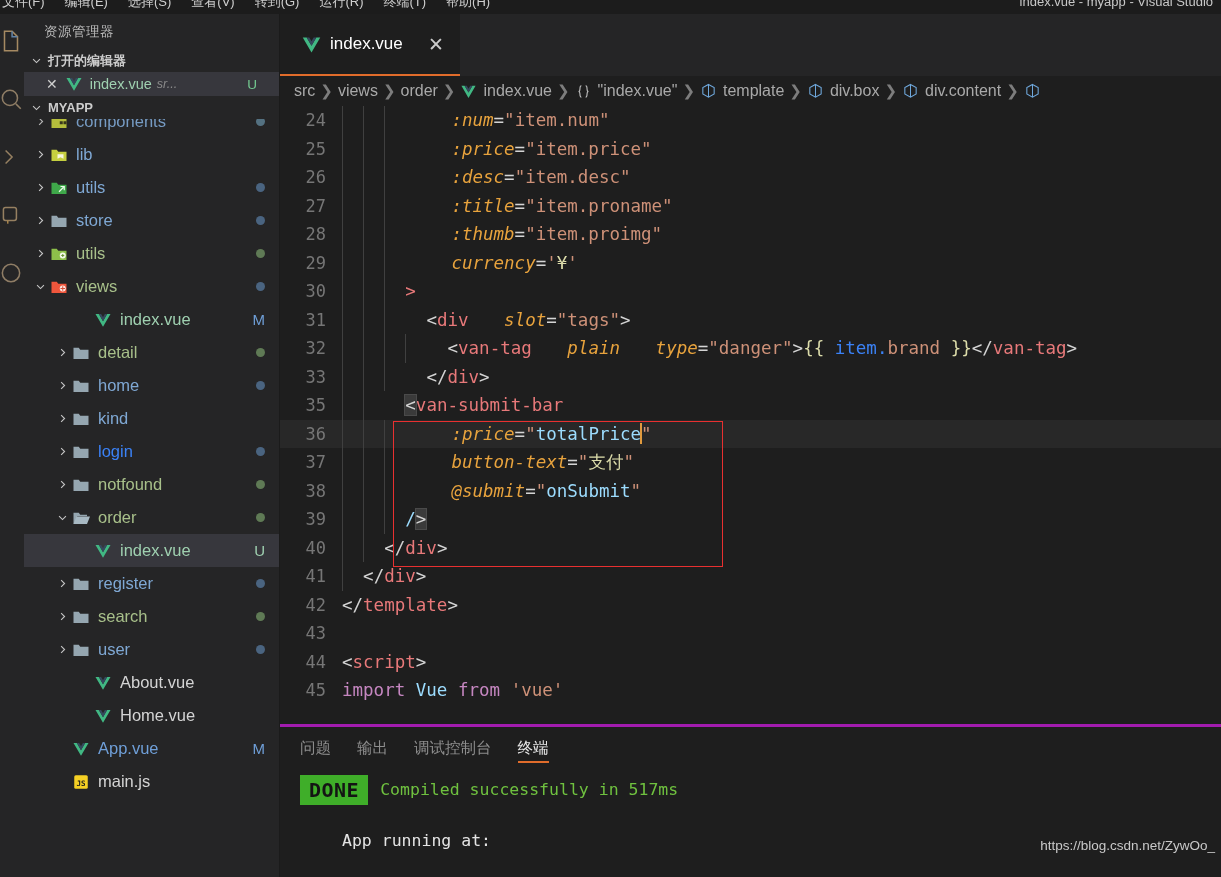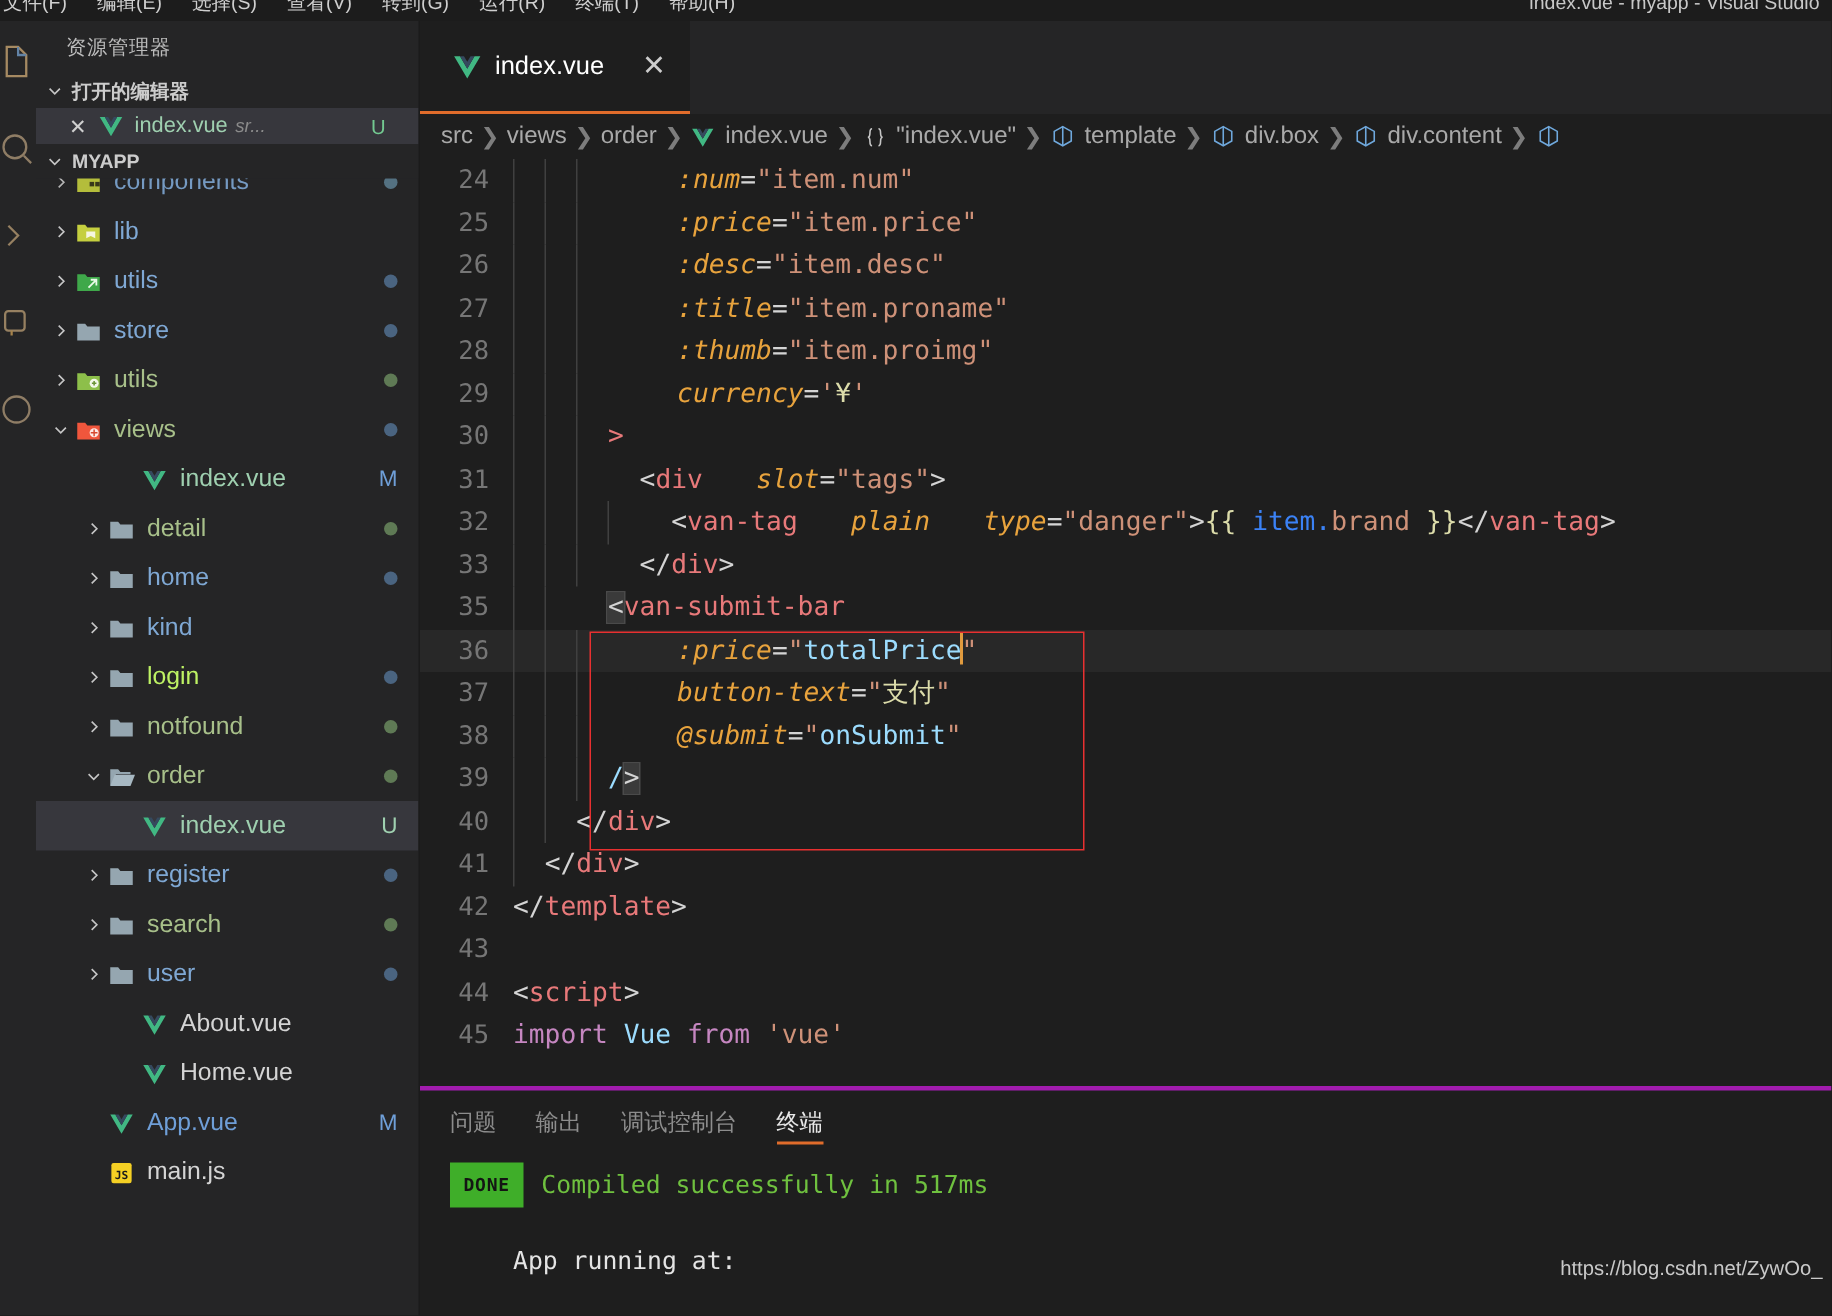--- a/index.html
+++ b/index.html
@@ -182,21 +182,21 @@
     height: 2px; background: #e06c2b;
   }
   .term {
     flex: 1 1 auto; padding: 6px 0 0 20px;
     font-family: "DejaVu Sans Mono", "Liberation Mono", monospace;
     font-size: 16.5px; line-height: 28px; position: relative;
   }
   .term-line { display: flex; align-items: center; gap: 12px; white-space: pre; }
   .done-badge {
     background: #3fae29; color: #141414; font-weight: bold;
-    padding: 1px 9px; font-size: 12px; letter-spacing: .5px;
+    padding: 1px 9px; font-size: 20px; letter-spacing: .5px;
   }
   .term-green { color: #6fc13f; }
   .term-white { color: #e4e4e4; }
   .watermark {
     position: absolute; right: 6px; bottom: 24px;
     color: #c9c9c9; font-size: 13.5px;
     font-family: "Liberation Sans", sans-serif;
     z-index: 20; white-space: nowrap;
   }
 </style>
@@ -434,21 +434,21 @@
             <span class="chev" style="margin-left: 30px;">
               <svg viewBox="0 0 16 16" fill="none" stroke="#c5c5c5" stroke-width="1.6">
                 <path d="M6 3l5 5-5 5"></path>
               </svg>
             </span>
             <span class="ficon">
               <svg viewBox="0 0 24 24">
                 <path d="M2 5h7l2 2.5h11V20H2z" fill="#95a6b0"></path>
               </svg>
             </span>
-            <span class="tlabel" style="color: #bef264;">login</span>
+            <span class="tlabel" style="color: #3b82f6;">login</span>
             <span class="tdot" style="background: rgb(74, 100, 128);"></span>
           </div>
           <div class="trow">
             <span class="chev" style="margin-left: 30px;">
               <svg viewBox="0 0 16 16" fill="none" stroke="#c5c5c5" stroke-width="1.6">
                 <path d="M6 3l5 5-5 5"></path>
               </svg>
             </span>
             <span class="ficon">
               <svg viewBox="0 0 24 24">

